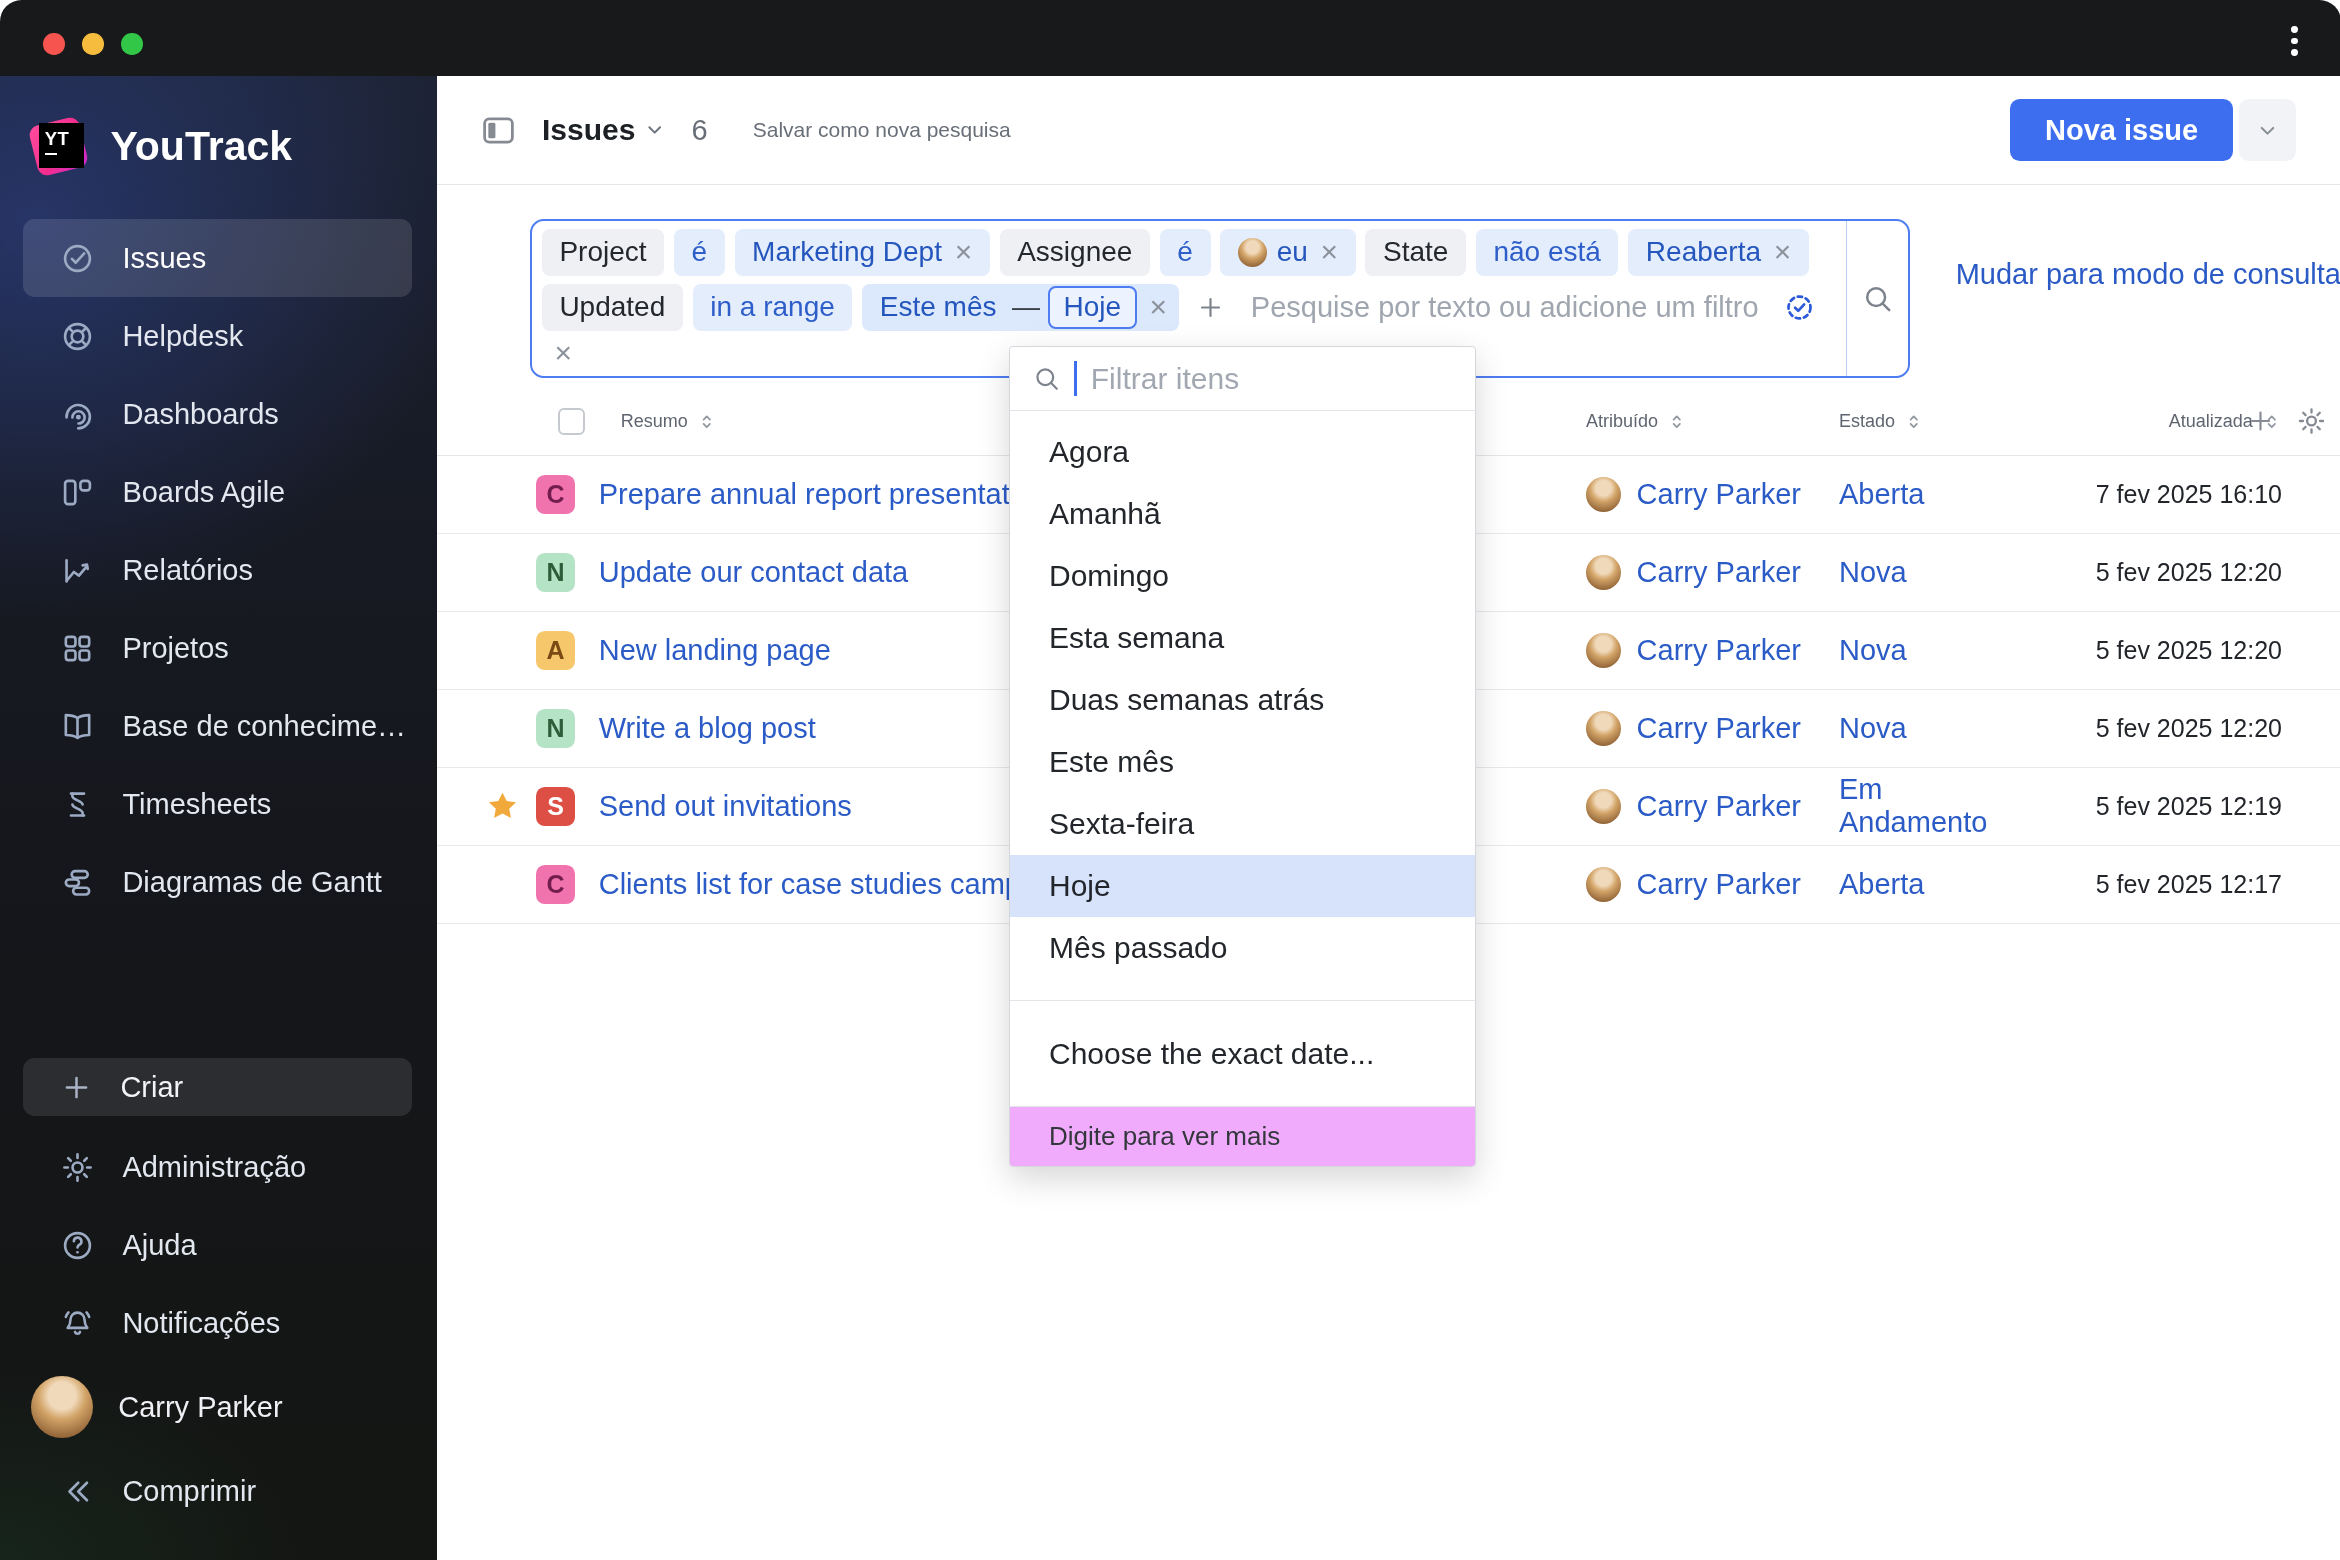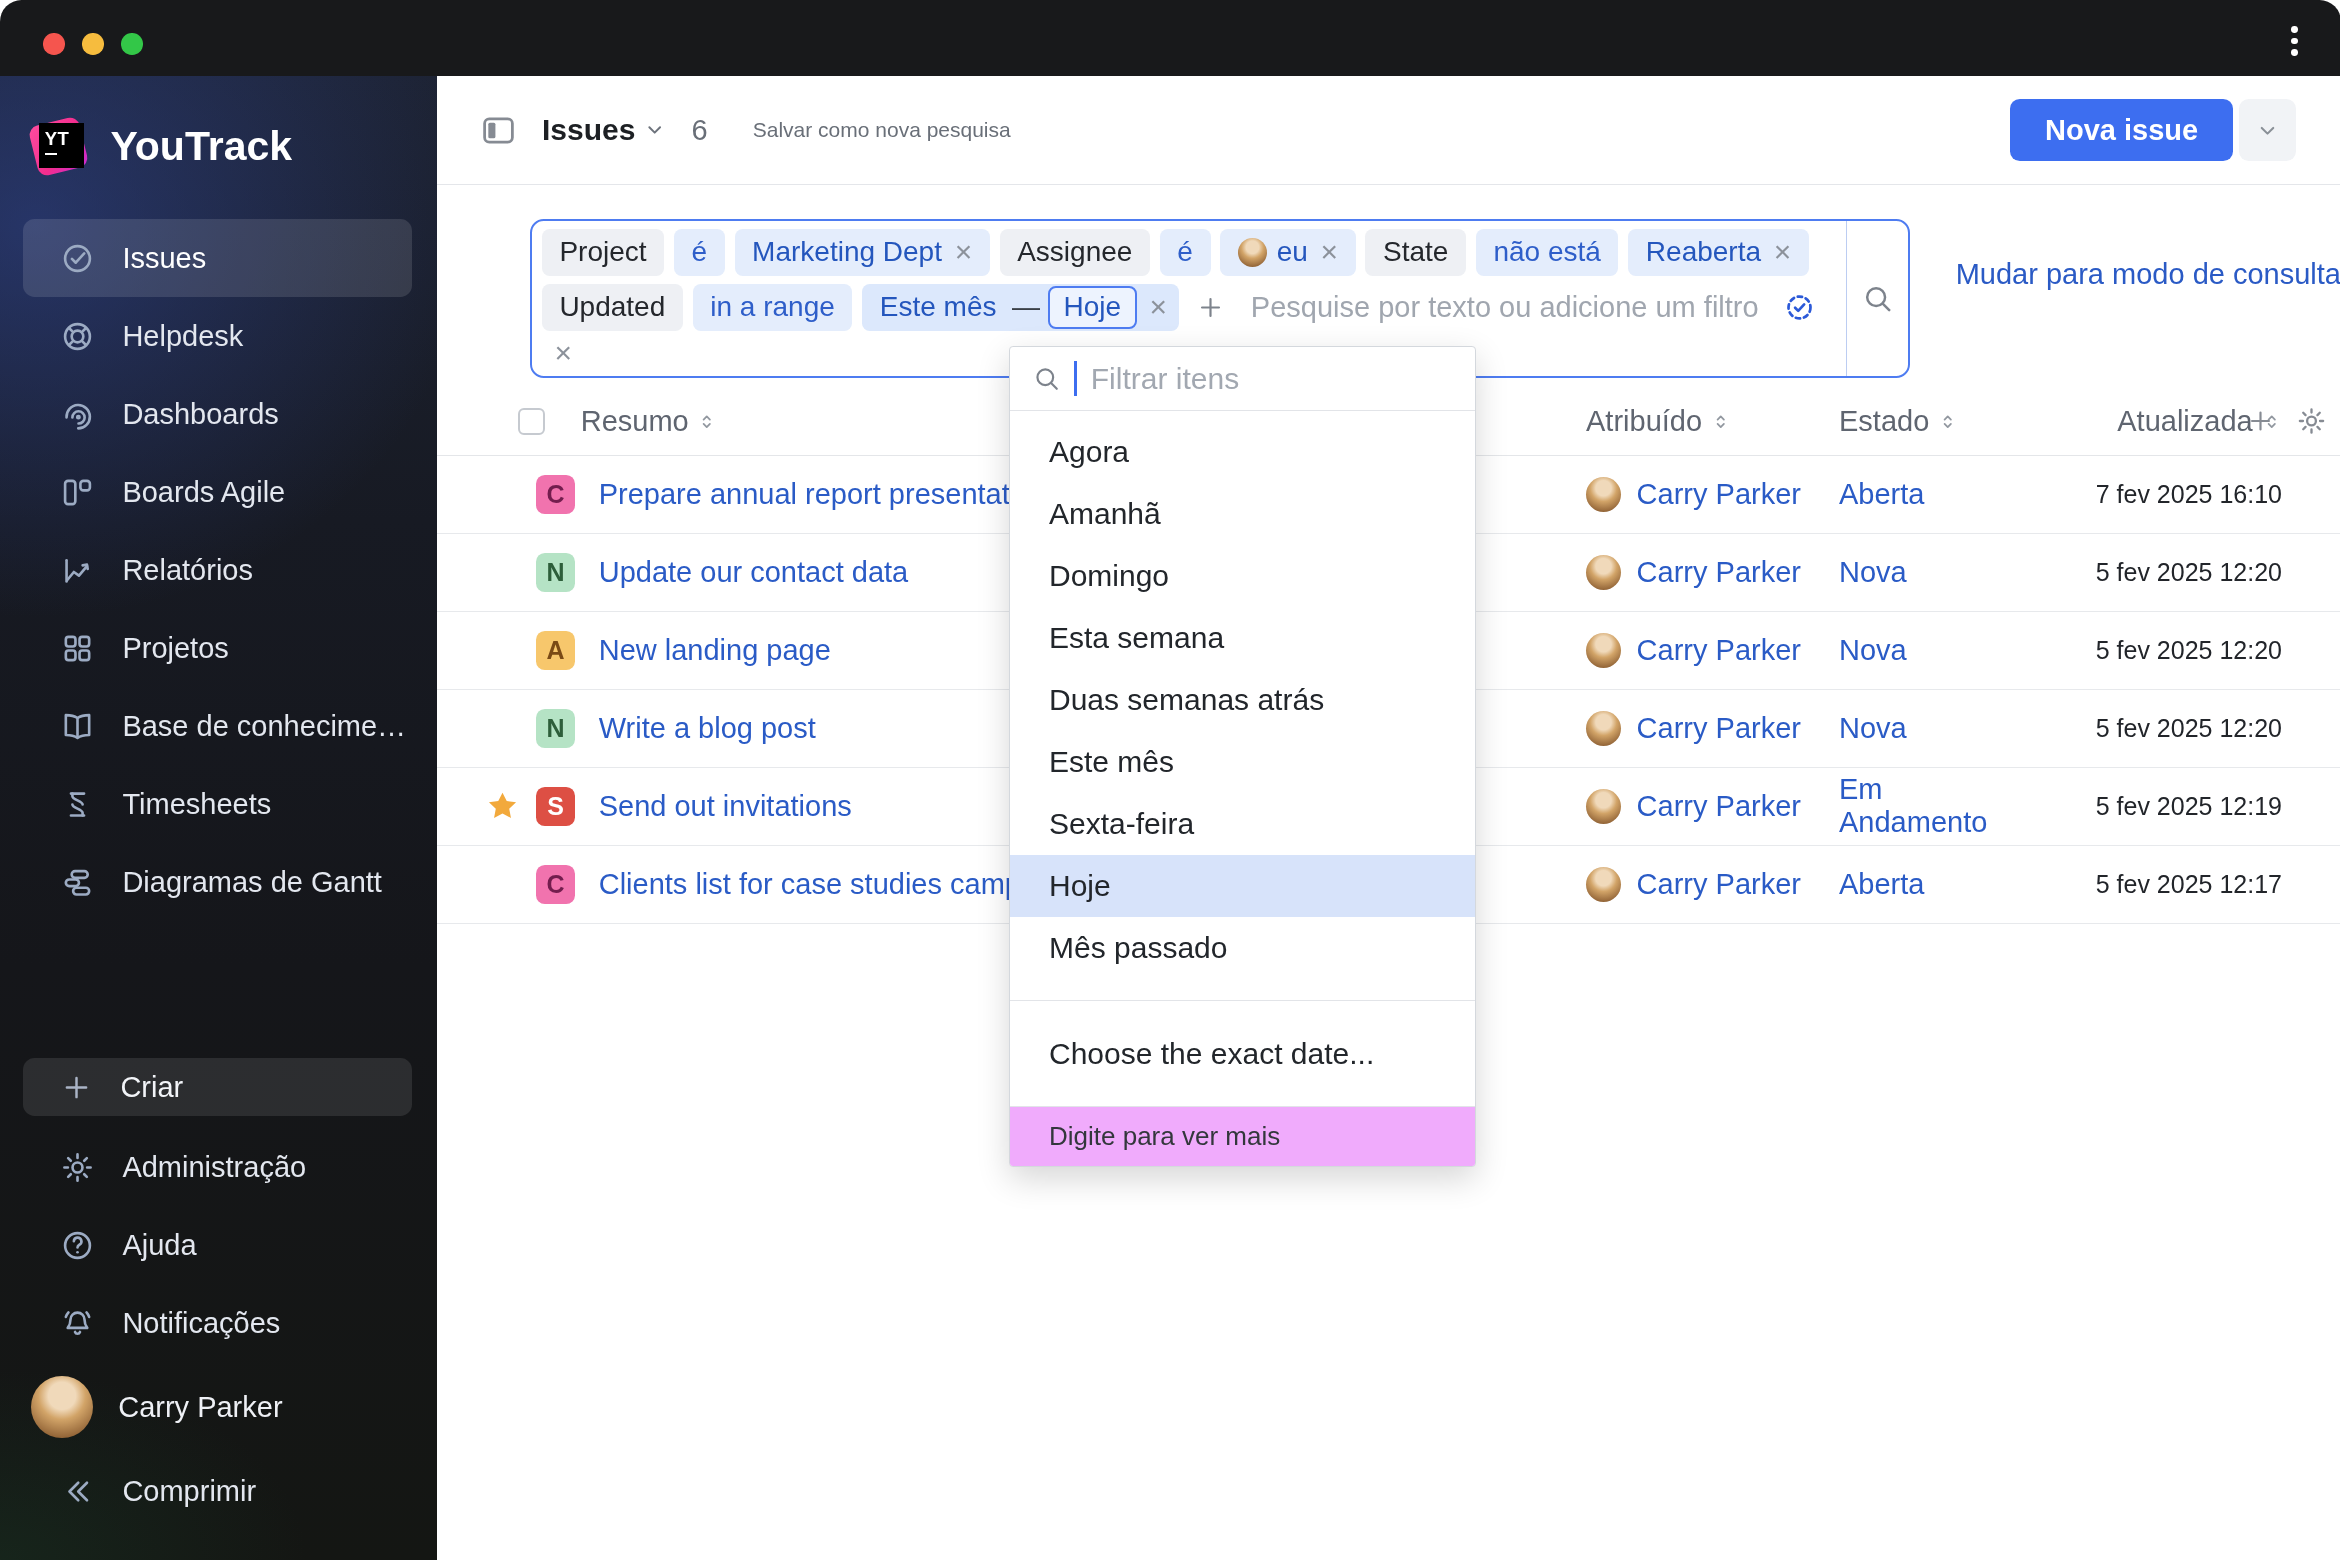--- a/index.html
+++ b/index.html
@@ -84,21 +84,21 @@
   .hoje-chip { height:43px; display:inline-flex; align-items:center; padding:0 13.7px; border:2px solid #4e7cf1; border-radius:7.8px; background:#edf3fe; font-size:28px; color:#2456bd; }
   .add-filter { width:29px; height:29px; color:#7d838c; margin:0 5.9px 0 7.8px; cursor:pointer; }
   .search-placeholder { font-size:29px; color:#a0a6af; margin-left:9.8px; cursor:text; }
   .ai-ic { width:31px; height:31px; color:#2b59d8; margin-left:15.6px; cursor:pointer; }
   .search-area { width:62px; border-left:1px solid #bccdf2; display:flex; align-items:center; justify-content:center; border-radius:0 11.7px 11.7px 0; cursor:pointer; }
   .search-area .ic { width:33px; height:33px; color:#7d838c; }
   .query-link { font-size:29px; color:#2a5ac5; margin:39px 0 0 46px; cursor:pointer; white-space:nowrap; }
 
   
   .issues-table { margin-top:9.8px; position:relative; }
-  .thead { height:68px; display:flex; align-items:center; padding-left:30px; padding-right:59px; border-bottom:1px solid #e4e6e9; position:relative; color:#5f6570; font-size:29px; }
+  .thead { height:68px; display:flex; align-items:center; padding-left:70px; padding-right:59px; border-bottom:1px solid #e4e6e9; position:relative; color:#5f6570; font-size:18px; }
   .trow { height:78px; display:flex; align-items:center; padding-left:48px; padding-right:59px; border-bottom:1px solid #e7e9ec; }
   .col-star { width:51px; display:flex; align-items:center; }
   .col-badge { width:51px; display:flex; align-items:center; }
   .col-title { flex:1; overflow:hidden; white-space:nowrap; padding-left:11.7px; }
   .col-assignee { width:253px; display:flex; align-items:center; gap:15.6px; }
   .col-state { width:180px; }
   .col-date { width:263px; text-align:right; }
   .hdr-cell { display:inline-flex; align-items:center; gap:7.8px; cursor:pointer; }
   .sort-ic { width:21.5px; height:21.5px; color:#9298a0; }
   .checkbox { width:27px; height:27px; border:2px solid #c6cad0; border-radius:5.9px; background:#fff; cursor:pointer; }

